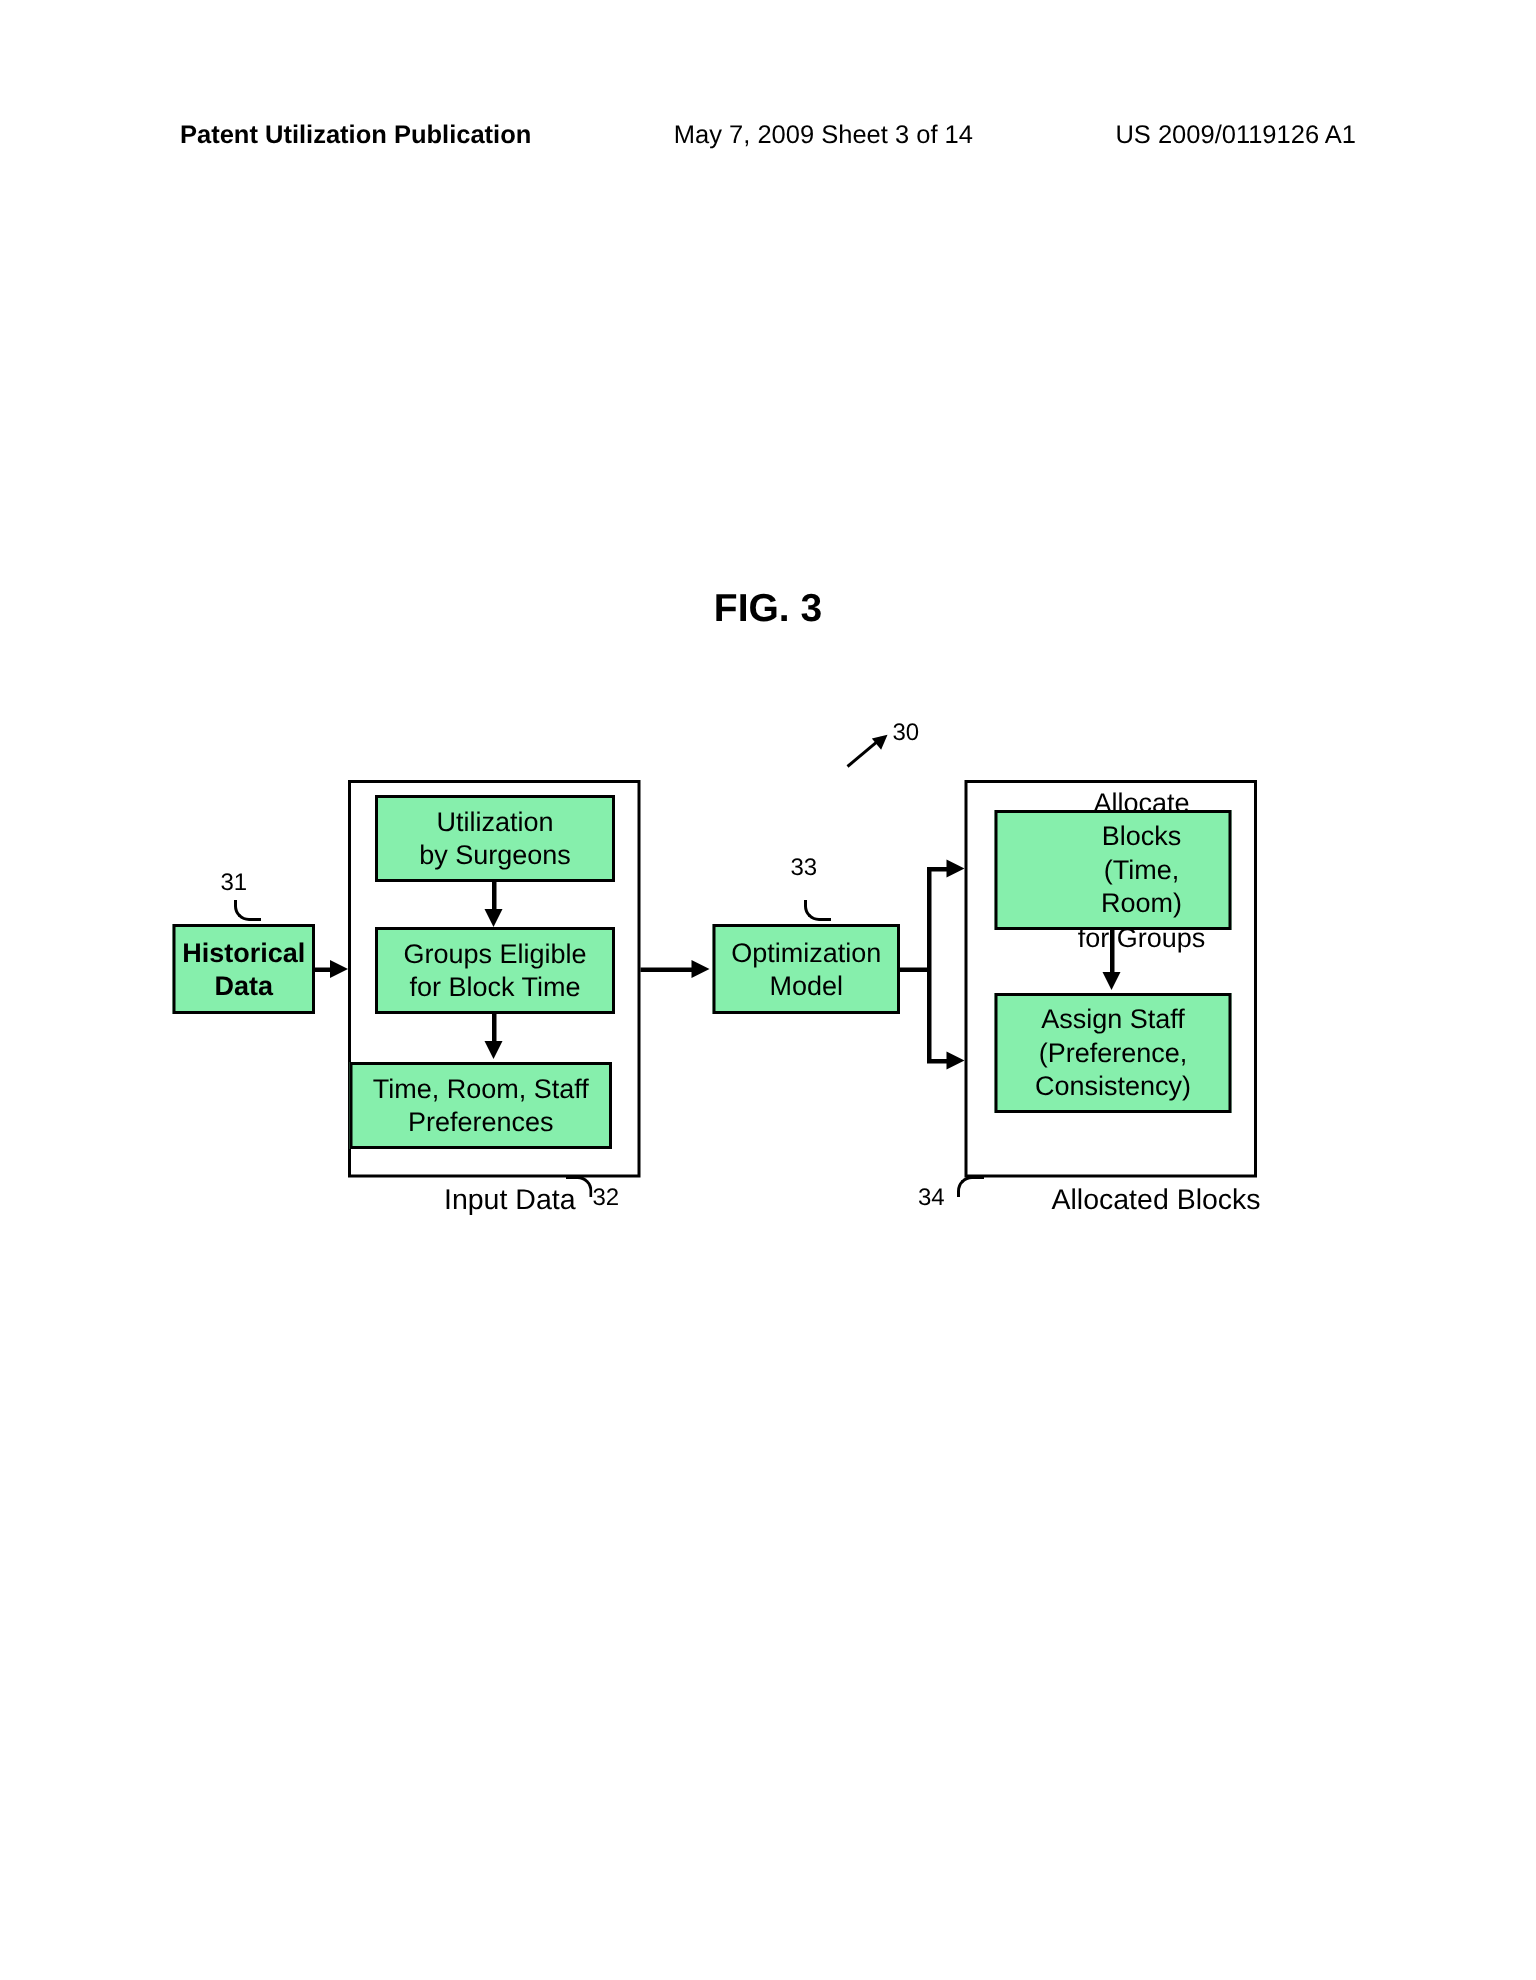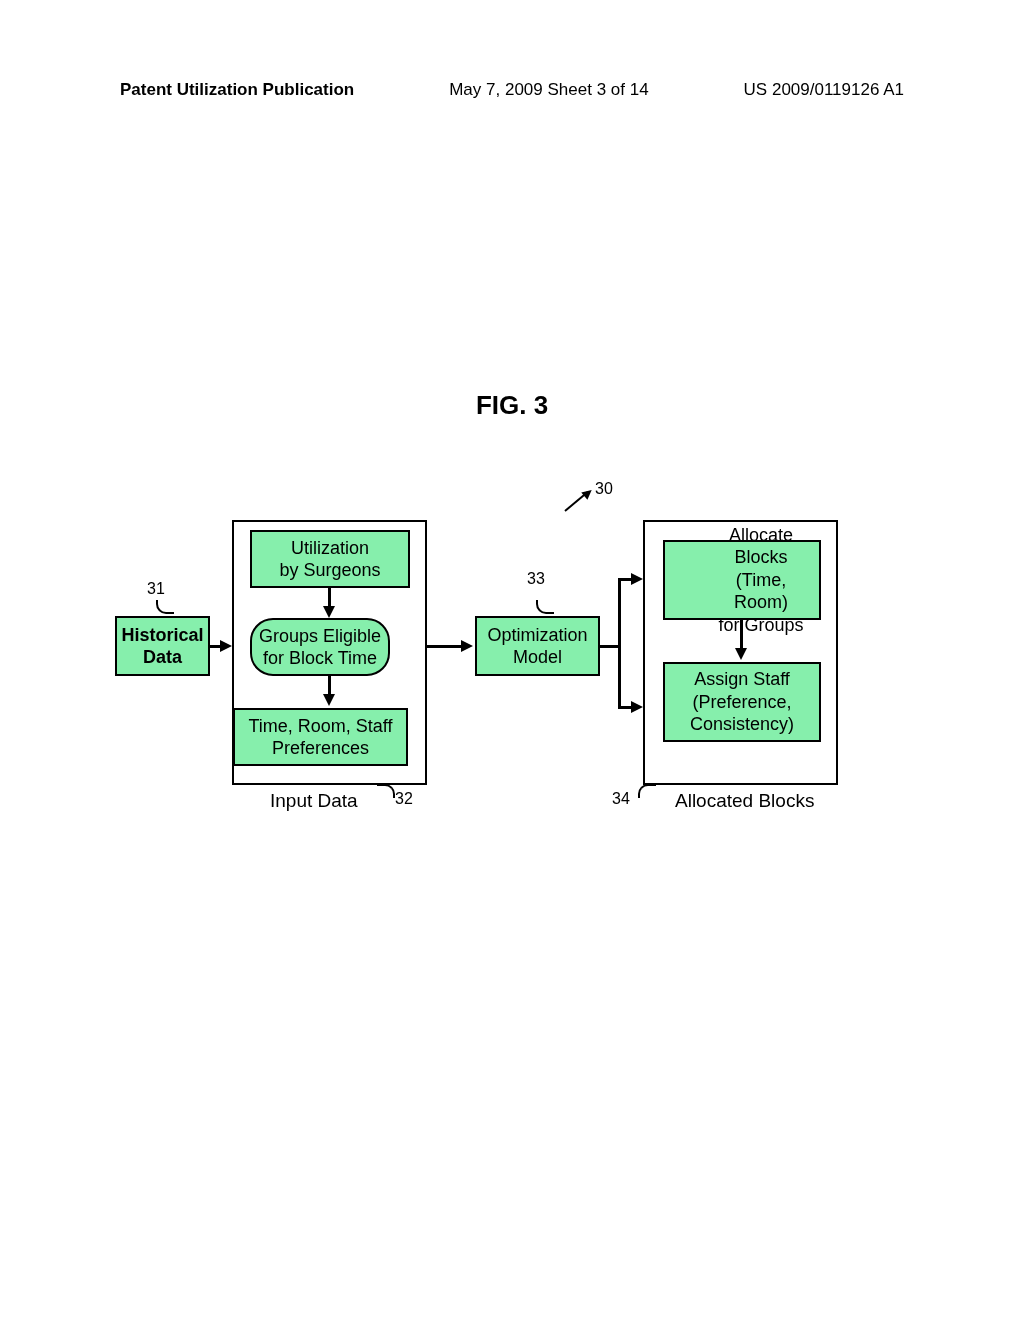--- a/index.html
+++ b/index.html
@@ -58,20 +58,21 @@
       line-height: 1.25;
     }
     .group-box {
       position: absolute;
       border: 2.5px solid black;
       background: transparent;
     }
     .label {
       position: absolute;
       font-size: 19px;
+      margin-left: 26px;
     }
     .ref-label {
       position: absolute;
       font-size: 16px;
       font-weight: normal;
     }
     .arrow-line {
       position: absolute;
       background: black;
     }
@@ -139,21 +140,21 @@
   <div class="ref-label" style="top: 90px; left: 32px;">31</div>
   <div class="curve-hook" style="top: 110px; left: 41px;"></div>
 
   <div class="group-box" style="top: 30px; left: 117px; width: 195px; height: 265px;"></div>
 
   <div class="box" style="top: 40px; left: 135px; width: 160px; height: 58px;">
     <span style="white-space: pre-line;">Utilization
 by Surgeons</span>
   </div>
 
-  <div class="box" style="top: 128px; left: 135px; width: 140px; height: 58px; border-radius: 23px;">
+  <div class="box" style="top: 128px; left: 135px; width: 160px; height: 58px;">
     <span style="white-space: pre-line;">Groups Eligible
 for Block Time</span>
   </div>
 
   <div class="box" style="top: 218px; left: 118px; width: 175px; height: 58px;">
     <span style="white-space: pre-line;">Time, Room, Staff
 Preferences</span>
   </div>
 
   <div class="arrow-line" style="top: 98px; left: 213px; width: 2.5px; height: 20px;"></div>

